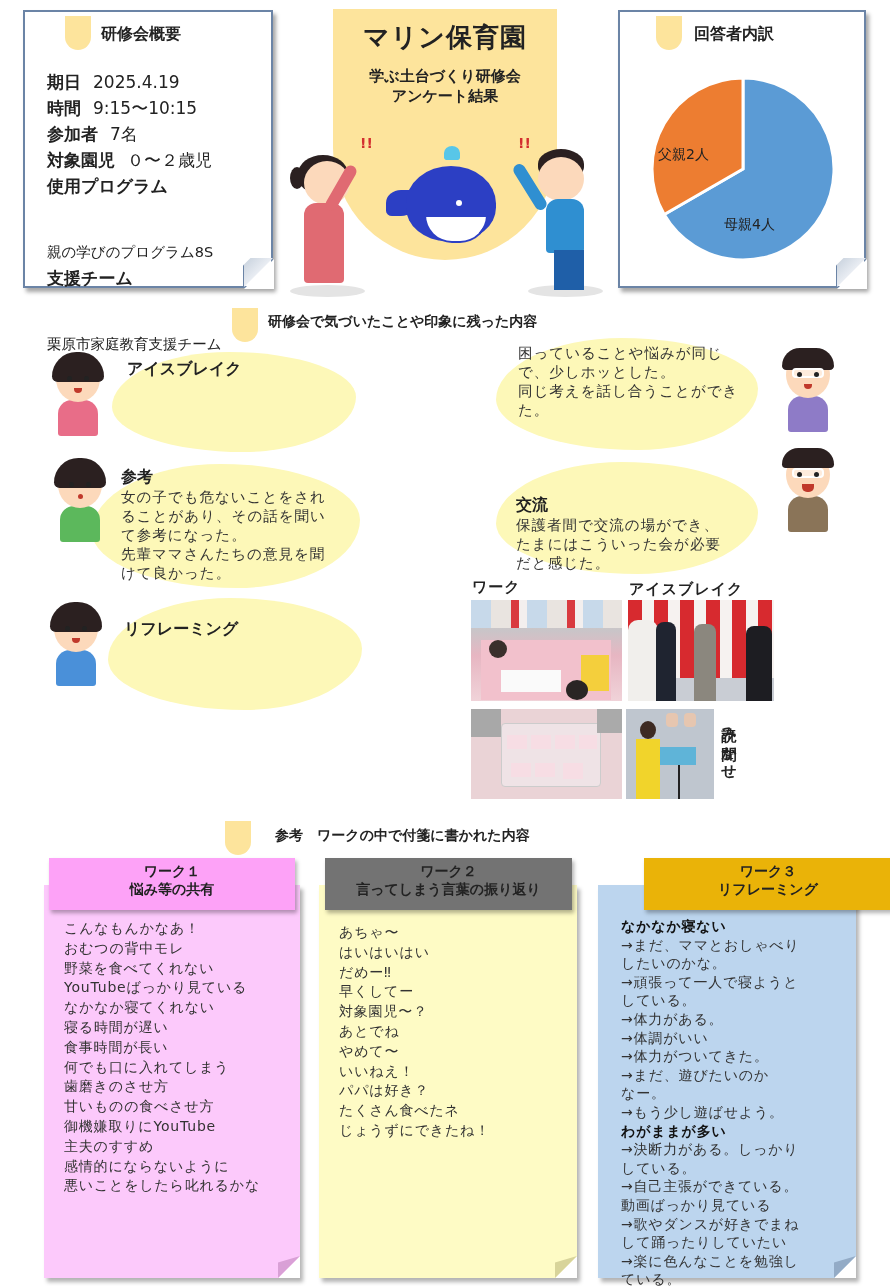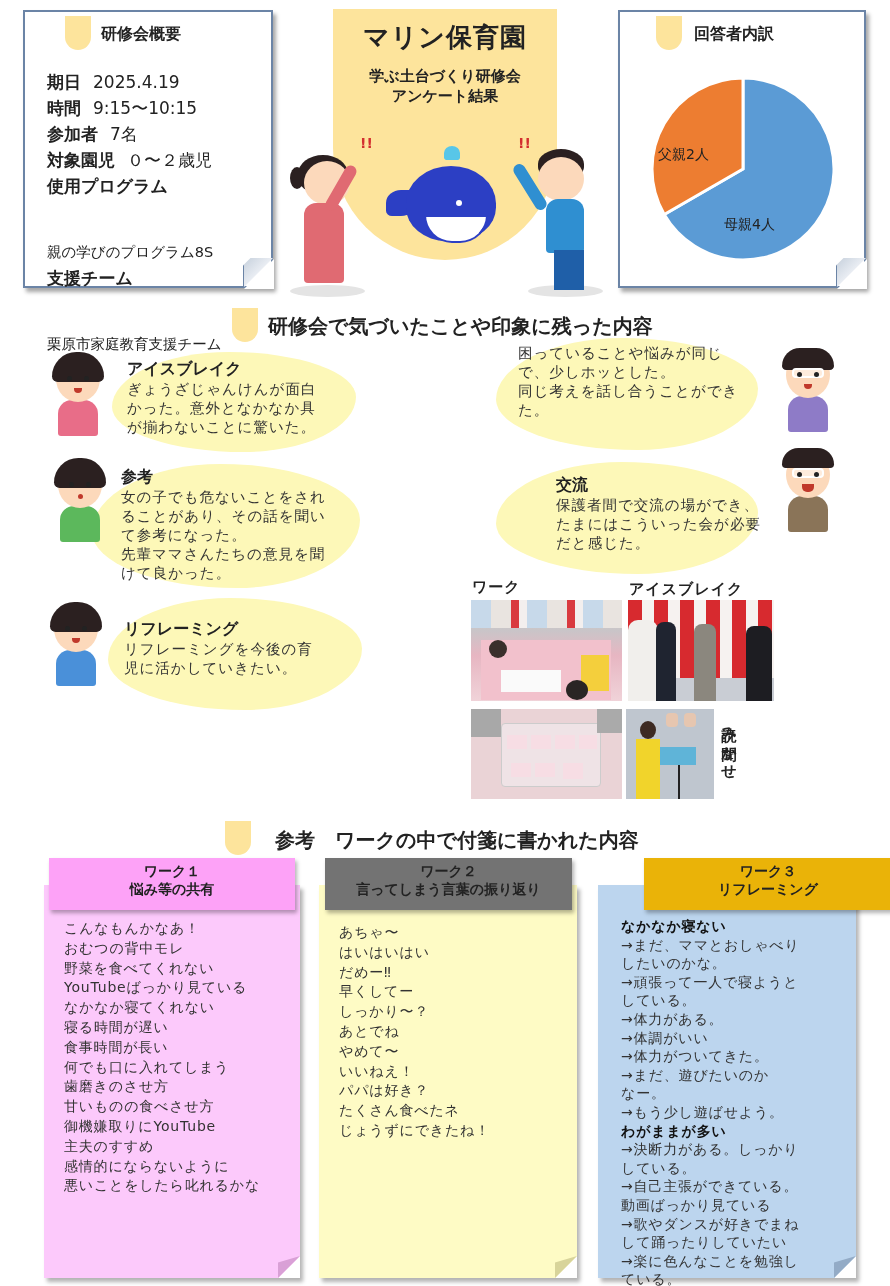--- a/index.html
+++ b/index.html
@@ -59,21 +59,21 @@
   #whale .spout { position:absolute; left:58px; top:-14px; width:16px; height:14px; background:#58c6e8; border-radius: 50% 50% 20% 20%; }
   #whale .eye { position:absolute; left:70px; top:40px; width:6px; height:6px; background:#fff; border-radius:50%; }
 
   
   #respondents { left: 618px; top: 10px; width: 248px; height: 278px; }
   #respondents .title { position:absolute; left: 74px; top: 12px; font-weight: bold; font-size: 16px; }
   #pie { position:absolute; left: 32px; top: 66px; width: 182px; height: 182px; }
   .pie-label { position:absolute; font-size: 14px; color:#222; }
 
   
-  .section-head { position:absolute; font-weight: bold; font-size: 20px; white-space: nowrap; }
+  .section-head { position:absolute; font-weight: bold; font-size: 14px; white-space: nowrap; }
 
   
   .bubble { position:absolute; background:#fdf8b8; border-radius: 48% 52% 46% 54% / 55% 45% 55% 45%; }
   .comment { position:absolute; }
   .comment .ctitle { font-weight: bold; font-size: 16px; line-height: 22px; }
   .comment .ctext { font-size: 14.5px; line-height: 19px; color:#333; letter-spacing: 1px; white-space: pre-line; }
 
   .avatar { position:absolute; width: 58px; height: 85px; }
   .avatar .h { position:absolute; left:8px; top:4px; width:44px; height:46px; border-radius:50%; background:#fcd9bb; }
   .avatar .hr { position:absolute; left:4px; top:0; width:52px; height:30px; background:#2b2020; border-radius: 26px 26px 6px 6px; }
@@ -203,23 +203,20 @@
 <div class="avatar" style="left:48px; top:352px;">
   <div class="b" style="background:#e86d88;"></div>
     <div class="h"></div>
     <div class="hr"></div>
     <div class="e1"></div>
     <div class="e2"></div>
     <div class="m"></div>
 </div>
 <div class="comment" style="left:127px; top:358px;">
   <div class="ctitle">アイスブレイク</div>
-  <div class="ctext">ぎょうざじゃんけんが面白
-かった。意外となかなか具
-が揃わないことに驚いた。</div>
 </div>
 
 <div class="bubble" style="left:92px; top:464px; width:268px; height:124px;"></div>
 <div class="avatar" style="left:50px; top:458px;">
   <div class="b" style="background:#5cb85c;"></div>
     <div class="h"></div>
     <div class="hr"></div>
     <div class="e1"></div>
     <div class="e2"></div>
     <div class="m" style="width:5px;height:5px;border-radius:50%;left:28px;"></div>
@@ -237,22 +234,20 @@
 <div class="avatar" style="left:46px; top:602px;">
   <div class="b" style="background:#4a90d9;"></div>
     <div class="h"></div>
     <div class="hr"></div>
     <div class="e1"></div>
     <div class="e2"></div>
     <div class="m"></div>
 </div>
 <div class="comment" style="left:124px; top:618px;">
   <div class="ctitle">リフレーミング</div>
-  <div class="ctext">リフレーミングを今後の育
-児に活かしていきたい。</div>
 </div>
 
 <div class="bubble" style="left:496px; top:338px; width:262px; height:112px;"></div>
 <div class="avatar" style="left:778px; top:348px;">
   <div class="b" style="background:#8e7bc7;"></div>
     <div class="h"></div>
     <div class="hr" style="height:22px;"></div>
     <div class="gl"></div>
     <div class="e1"></div>
     <div class="e2"></div>
@@ -268,21 +263,21 @@
 <div class="bubble" style="left:496px; top:462px; width:262px; height:112px;"></div>
 <div class="avatar" style="left:778px; top:448px;">
   <div class="b" style="background:#8a7458;"></div>
     <div class="h"></div>
     <div class="hr" style="height:20px;"></div>
     <div class="gl"></div>
     <div class="e1"></div>
     <div class="e2"></div>
     <div class="m" style="width:12px;height:8px;left:24px;"></div>
 </div>
-<div class="comment" style="left:516px; top:474px;margin-left:40px;">
+<div class="comment" style="left:516px; top:494px;">
   <div class="ctitle">交流</div>
   <div class="ctext">保護者間で交流の場ができ、
 たまにはこういった会が必要
 だと感じた。</div>
 </div>
 
 <div class="photo-label" style="left:472px; top:578px;">ワーク</div>
 <div class="photo-label" style="left:629px; top:580px;">アイスブレイク</div>
 
 <div class="photo" id="photo-work">
@@ -356,21 +351,21 @@
 </div>
 <div class="card-head" id="card2-head">
   <div>ワーク２</div>
   <div>言ってしまう言葉の振り返り</div>
 </div>
 <div class="card-body" style="left:339px; top:923px;">
   <div class="item">あちゃ〜</div>
   <div class="item">はいはいはい</div>
   <div class="item">だめー‼</div>
   <div class="item">早くしてー</div>
-  <div class="item">しっかり〜？</div>
+  <div class="item">対象園児〜？</div>
   <div class="item">あとでね</div>
   <div class="item">やめて〜</div>
   <div class="item">いいねえ！</div>
   <div class="item">パパは好き？</div>
   <div class="item">たくさん食べたネ</div>
   <div class="item">じょうずにできたね！</div>
 </div>
 
 <div class="card" id="card3">
   <div class="curl2"></div>

